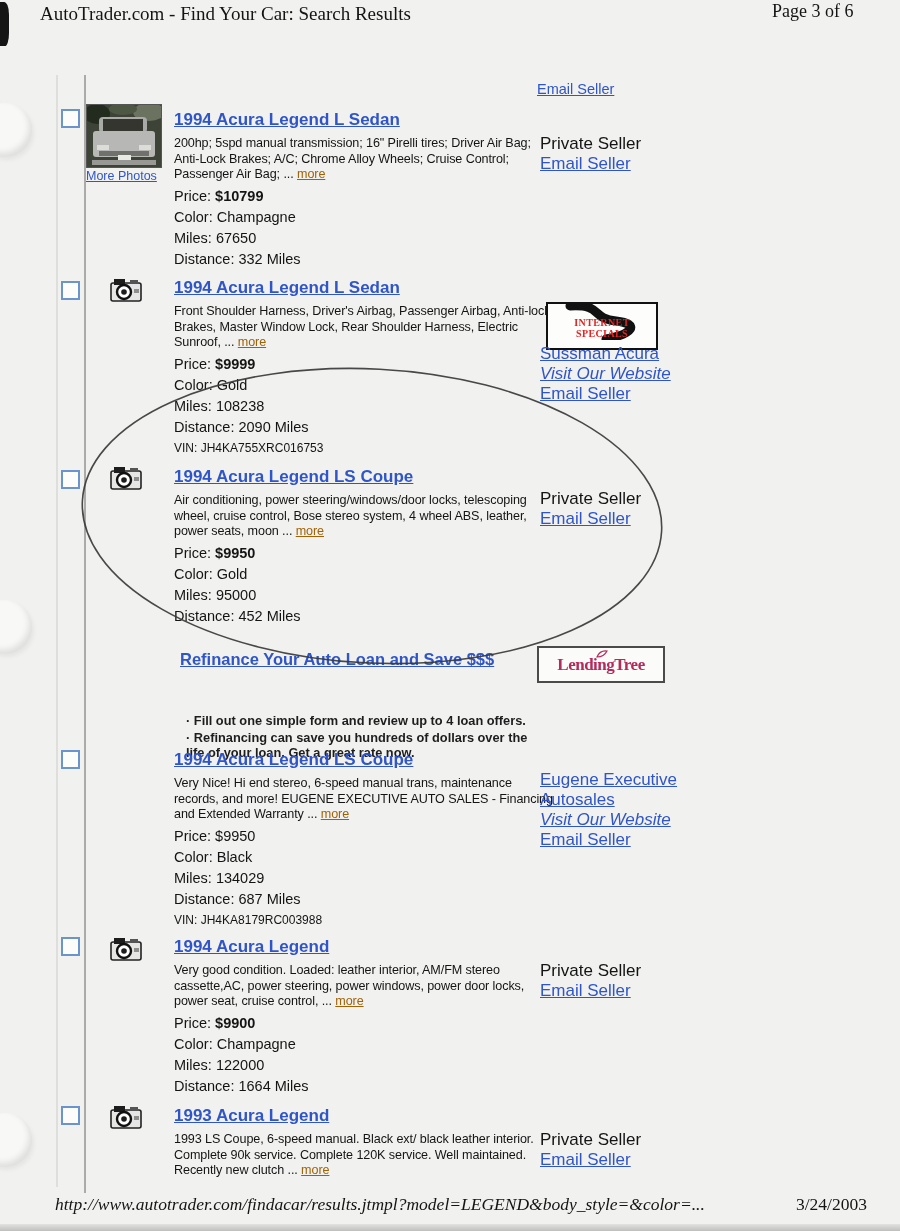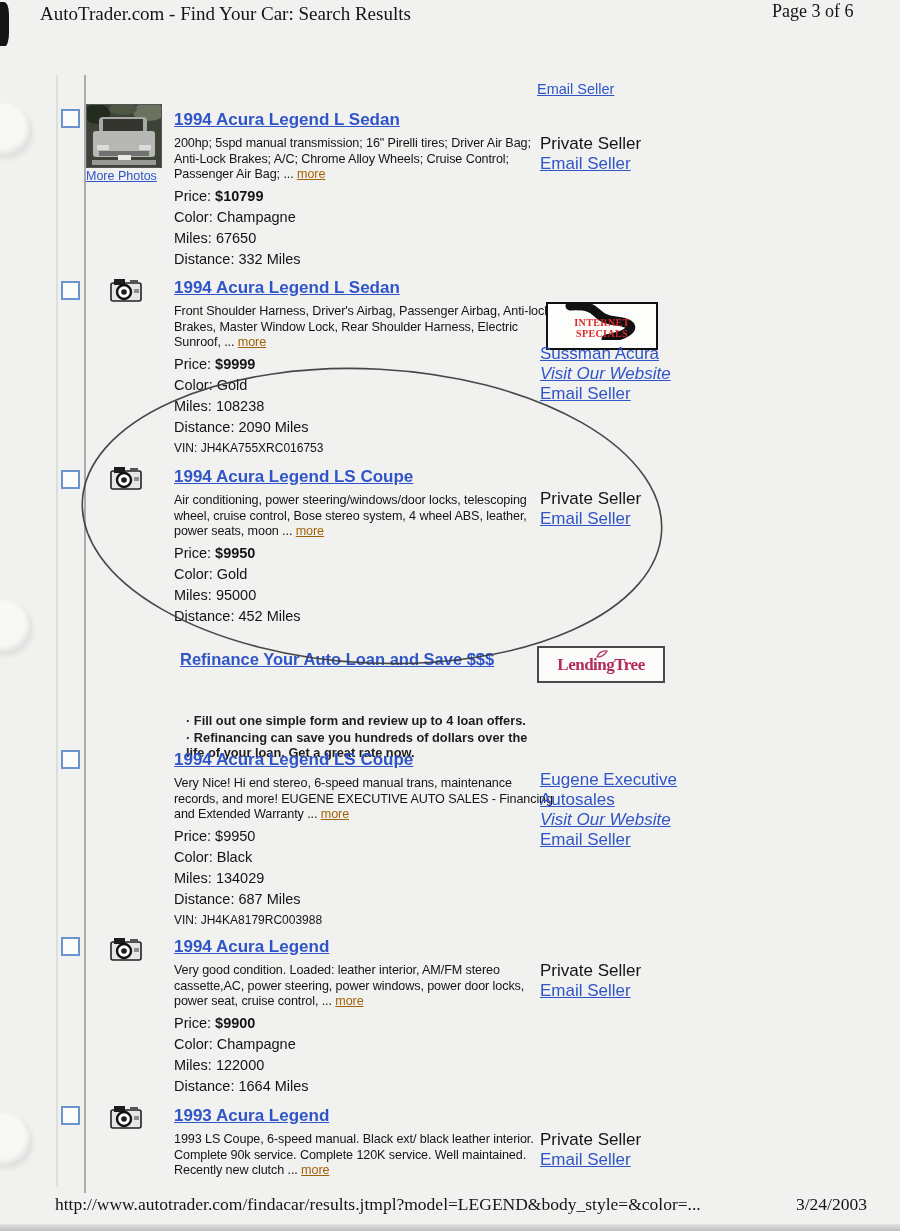--- a/index.html
+++ b/index.html
@@ -1,21 +1,21 @@
 <!DOCTYPE html>
 <html><head>
 <meta charset="utf-8">
 <style>
   html,body{margin:0;padding:0;background:#e9e9e7;}
   .page{position:relative;width:900px;height:1231px;background:#f1f1ef;overflow:hidden;
         font-family:"Liberation Sans",sans-serif;color:#1b1b1b;}
   
   .hdr-title{position:absolute;left:40px;top:3px;font-family:"Liberation Serif",serif;font-size:19px;color:#141414;}
   .hdr-page{position:absolute;left:772px;top:1px;font-family:"Liberation Serif",serif;font-size:18px;color:#141414;}
-  .furl{position:absolute;left:55px;top:1194px;font-family:"Liberation Serif",serif;font-size:17.5px;color:#141414;}
+  .furl{position:absolute;left:55px;top:1194px;font-family:"Liberation Serif",serif;font-size:17.5px;color:#141414;font-style:italic;}
   .fdate{position:absolute;left:796px;top:1194px;font-family:Liberation Serif, serif;font-size:17.5px;color:#141414;}
   
   .hole{position:absolute;left:-22px;width:54px;height:54px;border-radius:50%;background:#f8f8f6;
         box-shadow:inset -3px -4px 6px rgba(0,0,0,0.10), 2px 3px 4px rgba(0,0,0,0.05);}
   .smudge{position:absolute;left:0;top:2px;width:9px;height:44px;background:#151515;border-radius:0 55% 45% 0/0 28% 30% 0;}
   .bottomband{position:absolute;left:0;bottom:0;width:900px;height:7px;background:linear-gradient(#e2e2e0,#bfbfbd);}
   .vline{position:absolute;width:1.5px;}
   .vline.l1{left:56px;top:75px;height:1112px;background:#dededc;}
   .vline.l2{left:84px;top:75px;height:1118px;background:#ababa9;}
   .pen-overlay{position:absolute;left:0;top:0;pointer-events:none;}

